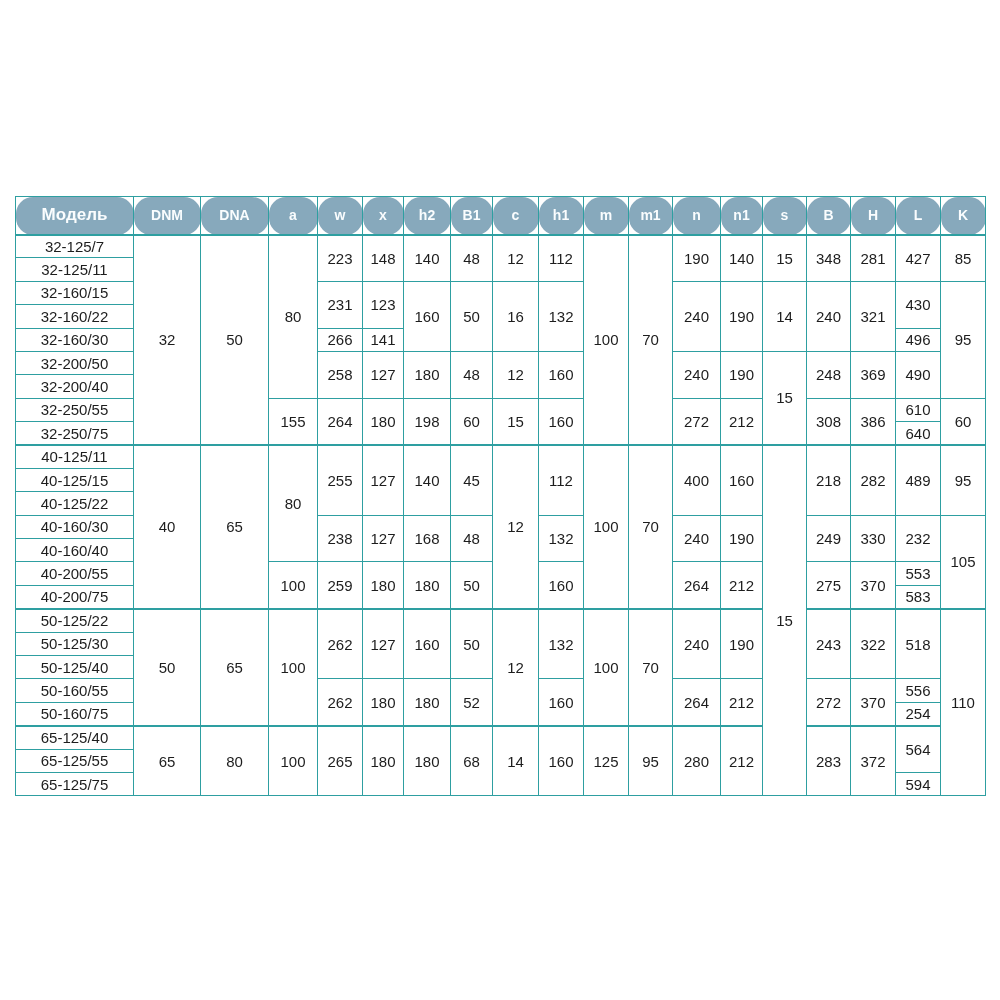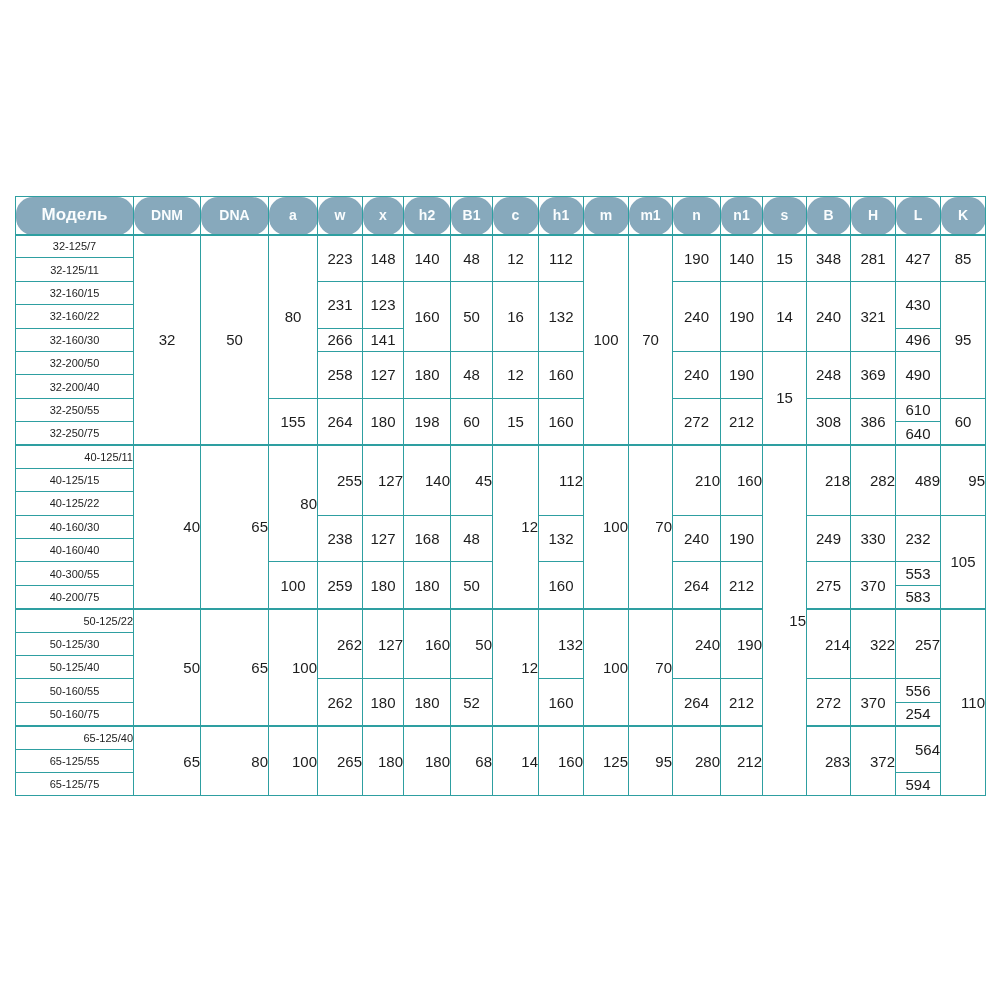--- a/index.html
+++ b/index.html
@@ -44,22 +44,22 @@
     border-bottom-width:2px;
     border-radius:17px;
   }
   thead th.model-col{font-size:17px;}
   tbody tr{height:23.4px;}
   tbody td{
     font-size:15px;
     color:var(--cell-text);
     background:#ffffff;
   }
-  tbody td.model{font-size:11px;}
-  tbody tr.section-start td{border-top-width:2px;text-align:right;}
+  tbody td.model{font-size:15px;}
+  tbody tr.section-start td{border-top-width:2px;}
 </style>
 </head>
 <body>
 
 <div class="table-wrap">
   <table>
     <colgroup>
         <col style="width: 118px;">
         <col style="width: 67px;">
         <col style="width: 68px;">
@@ -197,21 +197,21 @@
           <td rowspan="7">65</td>
           <td rowspan="5">80</td>
           <td rowspan="3">255</td>
           <td rowspan="3">127</td>
           <td rowspan="3">140</td>
           <td rowspan="3">45</td>
           <td rowspan="7">12</td>
           <td rowspan="3">112</td>
           <td rowspan="7">100</td>
           <td rowspan="7">70</td>
-          <td rowspan="3">210</td>
+          <td rowspan="3">400</td>
           <td rowspan="3">160</td>
           <td rowspan="15">15</td>
           <td rowspan="3">218</td>
           <td rowspan="3">282</td>
           <td rowspan="3">489</td>
           <td rowspan="3">95</td>
         </tr>
         <tr>
           <td class="model">40-125/15</td>
         </tr>
@@ -229,21 +229,21 @@
           <td rowspan="2">190</td>
           <td rowspan="2">249</td>
           <td rowspan="2">330</td>
           <td rowspan="2">232</td>
           <td rowspan="4">105</td>
         </tr>
         <tr>
           <td class="model">40-160/40</td>
         </tr>
         <tr>
-          <td class="model">40-300/55</td>
+          <td class="model">40-200/55</td>
           <td rowspan="2">100</td>
           <td rowspan="2">259</td>
           <td rowspan="2">180</td>
           <td rowspan="2">180</td>
           <td rowspan="2">50</td>
           <td rowspan="2">160</td>
           <td rowspan="2">264</td>
           <td rowspan="2">212</td>
           <td rowspan="2">275</td>
           <td rowspan="2">370</td>
@@ -261,23 +261,23 @@
           <td rowspan="3">262</td>
           <td rowspan="3">127</td>
           <td rowspan="3">160</td>
           <td rowspan="3">50</td>
           <td rowspan="5">12</td>
           <td rowspan="3">132</td>
           <td rowspan="5">100</td>
           <td rowspan="5">70</td>
           <td rowspan="3">240</td>
           <td rowspan="3">190</td>
-          <td rowspan="3">214</td>
+          <td rowspan="3">243</td>
           <td rowspan="3">322</td>
-          <td rowspan="3">257</td>
+          <td rowspan="3">518</td>
           <td rowspan="8">110</td>
         </tr>
         <tr>
           <td class="model">50-125/30</td>
         </tr>
         <tr>
           <td class="model">50-125/40</td>
         </tr>
         <tr>
           <td class="model">50-160/55</td>

